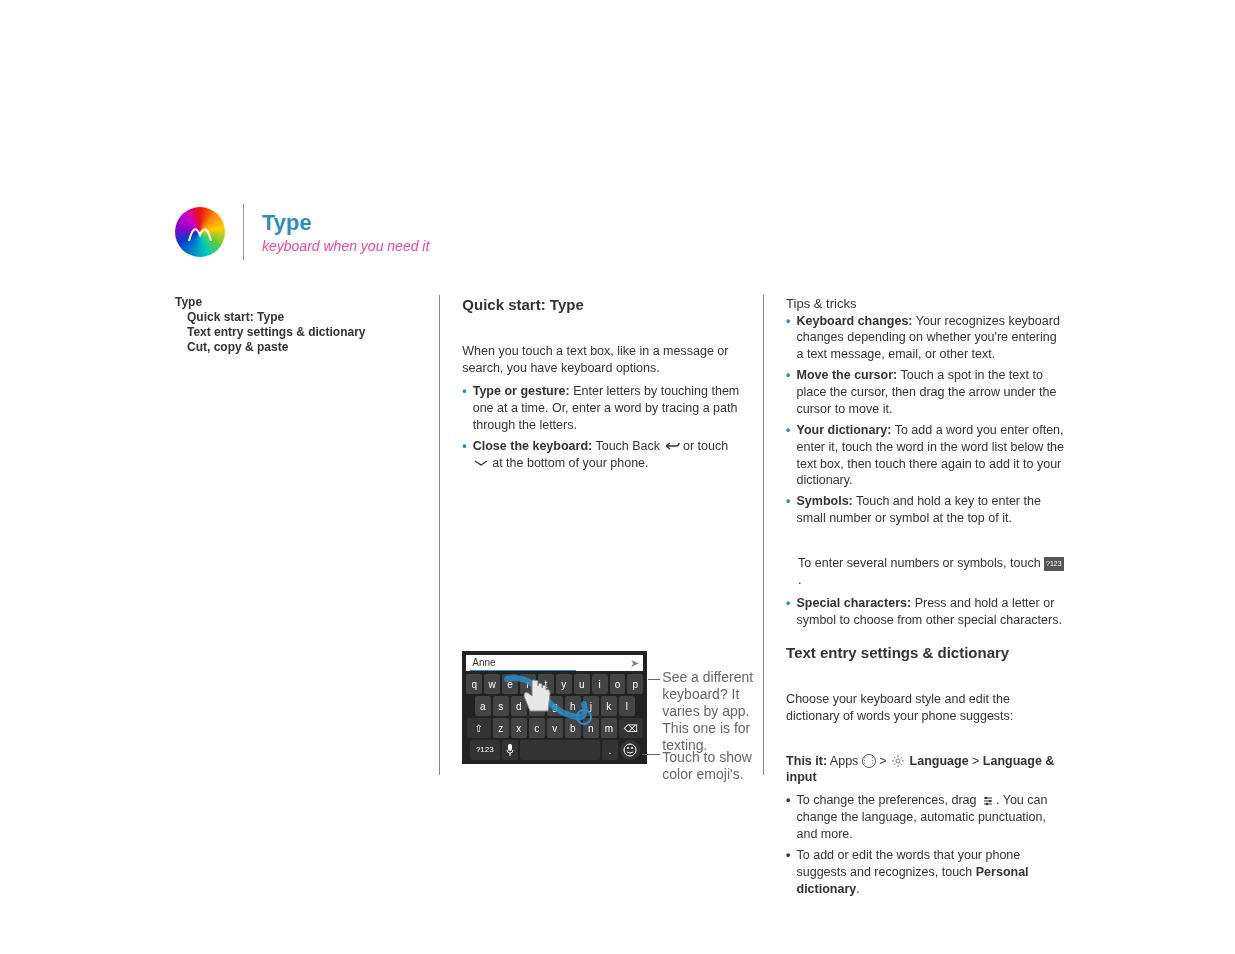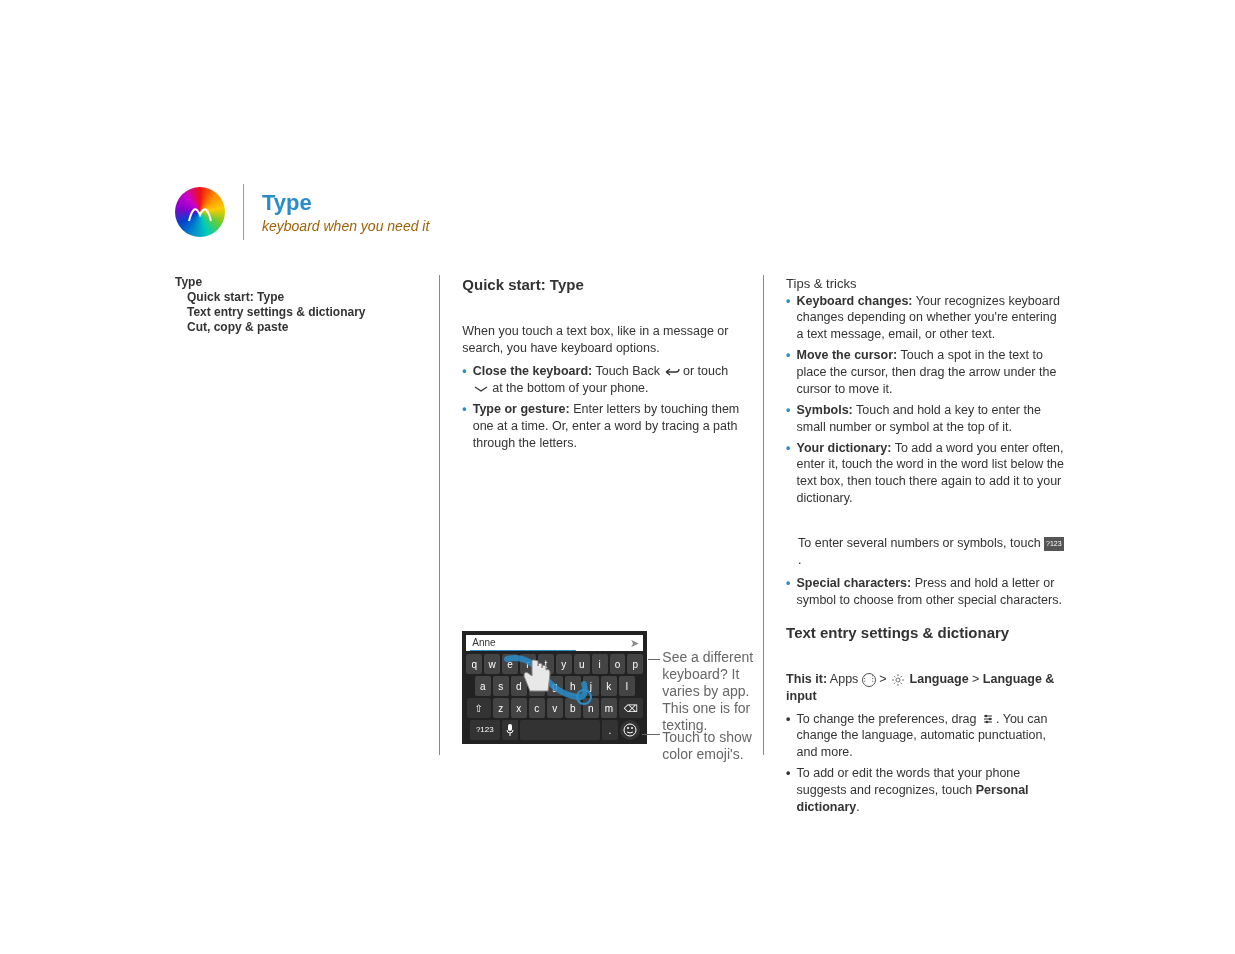--- a/index.html
+++ b/index.html
@@ -7,21 +7,21 @@
     width: 1235px;
     height: 954px;
     background: #fff;
     font-family: Arial, Helvetica, sans-serif;
     color: #333;
     position: relative;
   }
   .page {
     position: absolute;
     left: 175px;
-    top: 184px;
+    top: 204px;
     width: 890px;
   }
   .header-row {
     display: flex;
     align-items: center;
     gap: 18px;
     margin-bottom: 35px;
   }
   .logo {
     width: 50px;
@@ -29,21 +29,21 @@
     border-radius: 50%;
     background: conic-gradient(#e11 0deg,#f80 40deg,#fc0 80deg,#6c3 120deg,#0cb 160deg,#08c 200deg,#04c 240deg,#80c 280deg,#c0c 320deg,#e11 360deg);
     display:flex;align-items:center;justify-content:center;
     position:relative;
   }
   .logo svg{position:relative;}
   .vline-header {
     width:1px;height:56px;background:#999;
   }
   .htitle { color:#2a8cc8; font-size:22px; font-weight:bold; }
-  .hsubtitle { color:#a16207; font-style:italic; font-size:14px; margin-top:2px; }
+  .hsubtitle { color:#ec4899; font-style:italic; font-size:14px; margin-top:2px; }
   .columns {
     display:flex;
     gap:0;
   }
   .leftcol {
     width: 260px;
     font-size: 12px;
     color: #333;
     padding-right:10px;
     position:relative;
@@ -168,34 +168,34 @@
       <div class="toc-item">Cut, copy &amp; paste</div>
 
     </div>
 
     <div class="sep"></div>
 
     <div class="midcol">
       <div class="section-h">Quick start: Type</div>
       <p>When you touch a text box, like in a message or search, you have keyboard options.</p>
       <div class="bullet">
+        <div class="bcontent"><strong>Type or gesture:</strong><span> Enter letters by touching them one at a time. Or, enter a word by tracing a path through the letters.</span></div>
+      </div>
+      <div class="bullet">
         <div class="bcontent">
           <strong>Close the keyboard:</strong><span> Touch Back </span><span class="inline-icon">
               <svg width="16" height="10" viewBox="0 0 16 10">
                 <path d="M 2 5 L 6 2 M 2 5 L 6 8 M 2 5 L 12 5 Q 15 5 15 2" stroke="#333" fill="none" stroke-width="1.3"></path>
               </svg>
             </span><span> or touch </span><span class="inline-icon">
               <svg width="16" height="8" viewBox="0 0 16 8">
                 <path d="M 2 2 L 8 6 L 14 2" stroke="#333" fill="none" stroke-width="1.3"></path>
               </svg>
             </span><span> at the bottom of your phone.</span>
         </div>
-      </div>
-      <div class="bullet">
-        <div class="bcontent"><strong>Type or gesture:</strong><span> Enter letters by touching them one at a time. Or, enter a word by tracing a path through the letters.</span></div>
       </div>
 
       <div class="phone-kbd">
         <div class="kbd-box">
           <div class="kbd-input">
             <span class="kbd-input-text">Anne</span>
             <span class="kbd-send">➤</span>
           </div>
           <div class="kbd-rows">
             <div class="kbd-row">
@@ -272,33 +272,34 @@
 
     <div class="rightcol">
       <div style="font-size:13px;">Tips &amp; tricks</div>
       <div class="bullet">
           <div class="bcontent"><strong>Keyboard changes:</strong><span> Your recognizes keyboard changes depending on whether you're entering a text message, email, or other text.</span></div>
         </div>
       <div class="bullet">
           <div class="bcontent"><strong>Move the cursor:</strong><span> Touch a spot in the text to place the cursor, then drag the arrow under the cursor to move it.</span></div>
         </div>
       <div class="bullet">
+          <div class="bcontent"><strong>Your dictionary:</strong><span> To add a word you enter often, enter it, touch the word in the word list below the text box, then touch there again to add it to your dictionary.</span></div>
+        </div>
+      <div class="bullet">
           <div class="bcontent"><strong>Symbols:</strong><span> Touch and hold a key to enter the small number or symbol at the top of it.</span></div>
-        </div>
-      <div class="bullet">
-          <div class="bcontent"><strong>Your dictionary:</strong><span> To add a word you enter often, enter it, touch the word in the word list below the text box, then touch there again to add it to your dictionary.</span></div>
         </div>
       <p style="margin-left:12px;">
         <span>To enter several numbers or symbols, touch </span><span class="inline-icon box">?123</span><span>.</span>
       </p>
       <div class="bullet">
           <div class="bcontent"><strong>Special characters:</strong><span> Press and hold a letter or symbol to choose from other special characters.</span></div>
         </div>
 
       <div class="section-h" style="margin-top:14px;">Text entry settings &amp; dictionary</div>
+      <p>Choose your keyboard style and edit the dictionary of words your phone suggests:</p>
       <p>
         <strong>This it:</strong><span> Apps </span><span class="inline-icon circ">⋮⋮</span><span> &gt; </span><span class="inline-icon">
             <svg width="12" height="12" viewBox="0 0 12 12">
               <circle cx="6" cy="6" r="2" fill="none" stroke="#777"></circle>
               <path d="M6 0v2M6 10v2M0 6h2M10 6h2M2 2l1.4 1.4M8.6 8.6L10 10M2 10l1.4-1.4M8.6 3.4L10 2" stroke="#777"></path>
             </svg>
           </span><strong> Language</strong><span> &gt; </span><strong>Language &amp; input</strong>
       </p>
       <div class="bullet d">
           <div class="bcontent"><span>To change the preferences, drag </span><span class="inline-icon">

